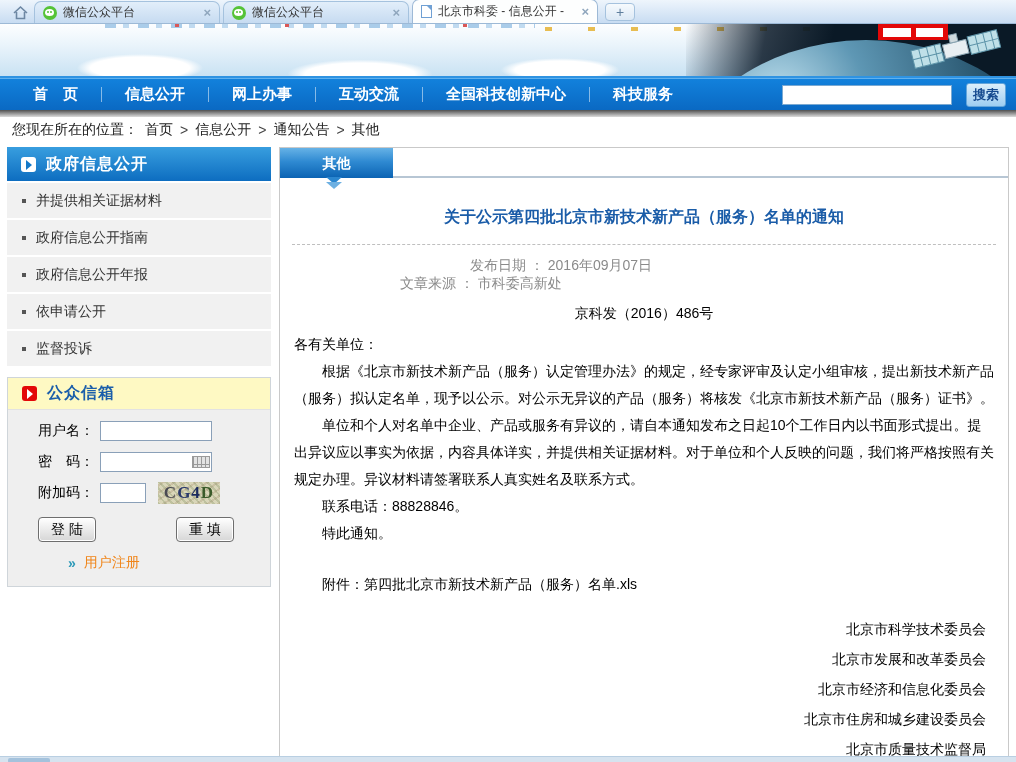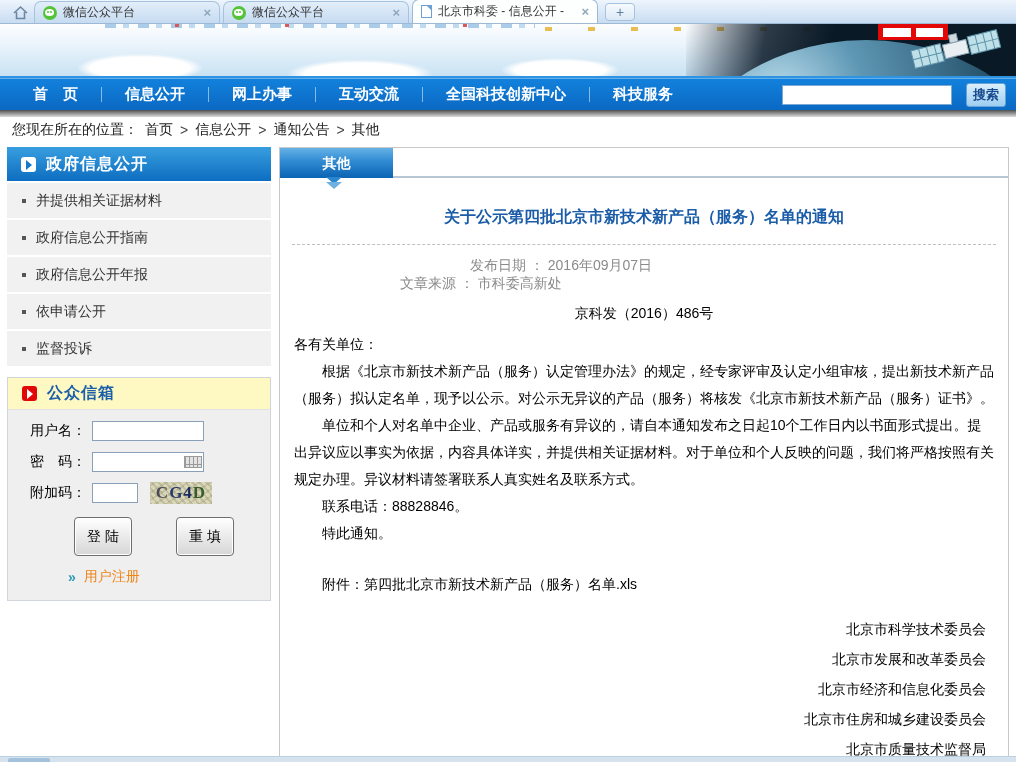--- a/index.html
+++ b/index.html
@@ -82,44 +82,44 @@
   .side-item { height:35px; background:#f1f1f1; margin-top:2px; display:flex; align-items:center; cursor:pointer; }
   .side-item i { width:4px; height:4px; background:#555; margin:0 10px 0 15px; }
   .side-item span { font-size:14px; color:#333; }
 
   .mailbox { margin-top:11px; border:1px solid #cfd5da; background:#efefef; }
   .mail-header { height:32px; background:#fef9c3; border-bottom:1px solid #e2e2e2;
     display:flex; align-items:center; padding-left:14px; gap:10px; }
   .mail-header-txt { color:#1b5eaa; font-size:16px; font-weight:bold; letter-spacing:1px; }
   .mail-form { padding:10px 0 12px 22px; }
   .mail-row { display:flex; align-items:center; height:22px; margin-bottom:9px; font-size:14px; color:#000; }
-  .mail-row label { width:62px; }
+  .mail-row label { width:62px;margin-left:8px; }
   .mail-row input { height:20px; border:1px solid #8aa0b8; background:#fff; padding:0 3px; font-size:13px; }
   .inp-user { width:112px; }
   .pw-wrap { position:relative; width:112px; }
   .pw-wrap input { width:112px; }
   .kbd-icon { position:absolute; right:2px; top:4px; width:18px; height:12px; background:#e3e3e3;
     border:1px solid #9a9a9a; cursor:pointer;
     background-image:repeating-linear-gradient(90deg,#9a9a9a 0 1px,transparent 1px 4px),
       linear-gradient(#0000 0 7px,#9a9a9a 7px 8px,#0000 8px); }
   .inp-captcha { width:46px; }
   .captcha-box { width:62px; height:22px; margin-left:12px; display:flex; align-items:center; justify-content:center;
     font-family:"Liberation Serif","DejaVu Serif",serif; font-size:17px; font-weight:bold; letter-spacing:1px;
     background:
       repeating-linear-gradient(47deg, rgba(110,130,80,.25) 0 2px, transparent 2px 5px),
       repeating-linear-gradient(-33deg, rgba(150,120,90,.22) 0 2px, transparent 2px 6px),
       #d9d6b9; }
   .captcha-box span:nth-child(1){ color:#4a4a52; }
   .captcha-box span:nth-child(2){ color:#2b3a6b; }
   .captcha-box span:nth-child(3){ color:#1b2a5e; }
   .captcha-box span:nth-child(4){ color:#3a5b2a; }
   .mail-btns { display:flex; justify-content:space-between; padding:4px 36px 0 8px; }
-  .mail-btns button { min-width:58px; height:39px; border:1px solid #6e6e6e; border-radius:4px;
+  .mail-btns button { min-width:58px; height:25px; border:1px solid #6e6e6e; border-radius:4px;
     background:linear-gradient(#ffffff,#d6d6d6); box-shadow:inset 0 0 0 1px #fff;
-    font-size:14px; color:#000; cursor:pointer;margin-left:36px; }
+    font-size:14px; color:#000; cursor:pointer; }
   .register { margin:12px 0 2px 38px; font-size:14px; display:flex; gap:8px; align-items:center; cursor:pointer; }
   .register .arrows { color:#2e9ab8; font-weight:bold; }
   .register .txt { color:#f08519; }
 
   
   .content { flex:1; border:1px solid #c9c9c9; background:#fff; height:610px; position:relative; }
   .content-tabbar { height:30px; border-bottom:2px solid #b7c6d4; }
   .content-tab { width:113px; height:30px; text-align:center; line-height:30px; color:#fff;
     font-size:14px; font-weight:bold; cursor:pointer;
     background:linear-gradient(#66b2e6 0%, #2f8ad2 45%, #0b63b3 100%); }

